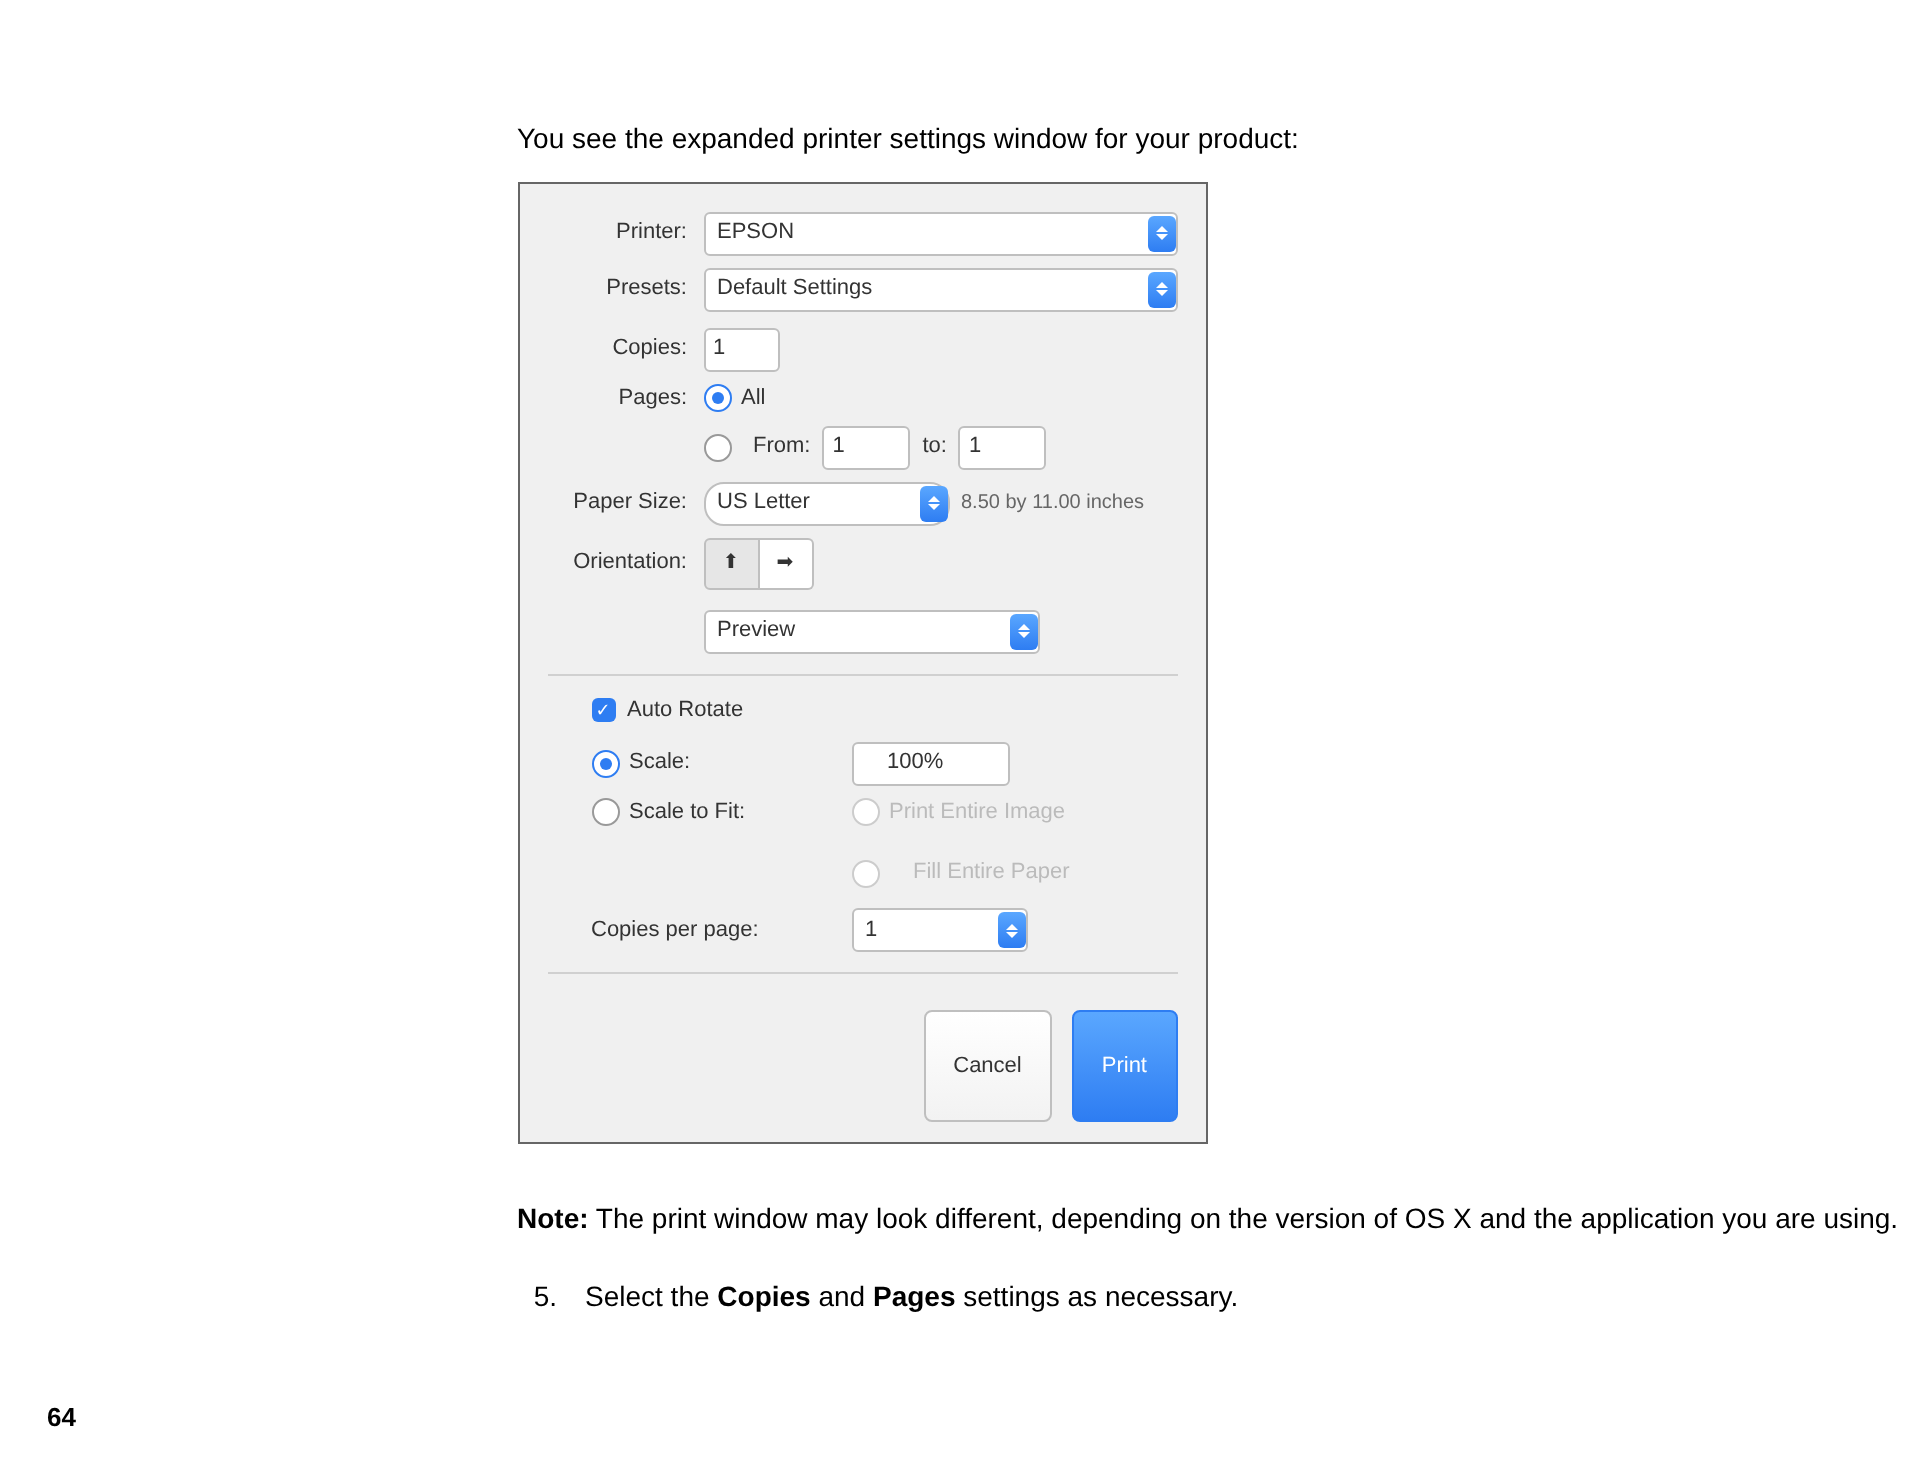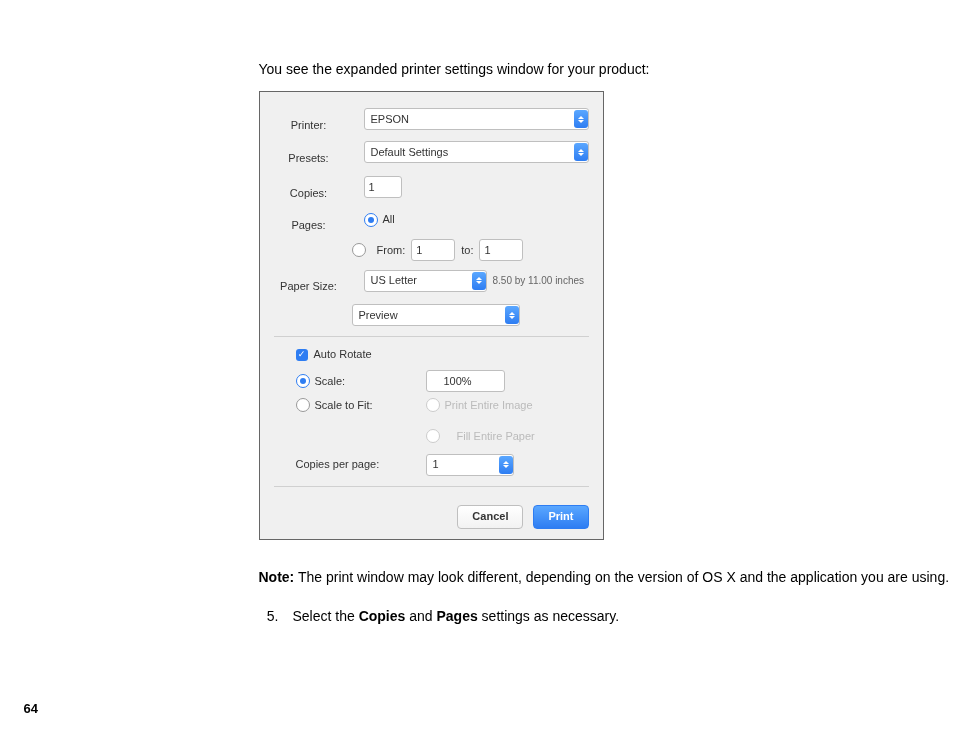--- a/index.html
+++ b/index.html
@@ -2,21 +2,21 @@
 <html><head>
 <meta charset="utf-8">
 <style>
   html,body{margin:0;padding:0;background:#fff;font-family:Arial,Helvetica,sans-serif;color:#000;}
   .page{width:907px;height:738px;position:relative;margin:0 auto;}
   .content{position:absolute;left:235px;top:60px;width:700px;font-size:14px;line-height:1.35;}
   .intro{margin-bottom:12px;}
   .dialog-wrap{border:1px solid #666;width:343px;background:#f0f0f0;margin-bottom:28px;}
   .dialog{padding:14px 14px 10px 14px;font-family:'Lucida Grande','Helvetica Neue',Arial,sans-serif;font-size:11px;color:#333;}
   .row{display:flex;align-items:center;margin-bottom:6px;}
-  .lbl{width:70px;text-align:center;padding-right:20px;color:#333;margin-top:12px;}
+  .lbl{width:70px;text-align:right;padding-right:8px;color:#333;}
   .sel{flex:1;display:flex;align-items:center;background:#fff;border:1px solid #bfbfbf;border-radius:3px;height:20px;padding:0 0 0 6px;min-width:0;}
   .sel-text{flex:1;white-space:nowrap;overflow:hidden;}
   .stepper{width:14px;height:18px;background:linear-gradient(#5aa7ff,#2e7df2);border-radius:3px;display:flex;flex-direction:column;justify-content:center;align-items:center;margin-left:auto;}
   .stepper::before,.stepper::after{content:"";border-left:3px solid transparent;border-right:3px solid transparent;}
   .stepper::before{border-bottom:3px solid #fff;margin-bottom:1px;}
   .stepper::after{border-top:3px solid #fff;}
   .inp{background:#fff;border:1px solid #bfbfbf;border-radius:3px;height:20px;padding:0 4px;display:flex;align-items:center;}
   .inp.small{width:28px;}
   .radio{width:12px;height:12px;border:1px solid #999;border-radius:50%;background:#fff;display:inline-flex;align-items:center;justify-content:center;margin-right:5px;flex:none;}
   .radio.sel-on{border-color:#2e7df2;}
@@ -32,21 +32,21 @@
   .orient-ic{font-size:10px;line-height:1;}
   .section-sel{margin:10px 0 10px 78px;width:160px;}
   .divider{border:none;border-top:1px solid #d0d0d0;margin:10px 0;}
   .chk{width:12px;height:12px;border-radius:3px;background:#2e7df2;display:inline-flex;align-items:center;justify-content:center;margin-right:6px;color:#fff;font-size:9px;flex:none;}
   .inner{margin-left:22px;}
   .inner .row2{display:flex;align-items:center;margin-bottom:6px;}
   .inner .left{width:130px;display:flex;align-items:center;}
   .inner .right{display:flex;align-items:center;}
   .disabled-text{color:#bbb;}
   .btns{display:flex;justify-content:flex-end;gap:10px;margin-top:18px;}
-  .btn{height:22px;border:1px solid #bfbfbf;border-radius:4px;background:linear-gradient(#fff,#f2f2f2);padding:0 14px;display:flex;align-items:center;font-size:11px;font-weight:bold;}
+  .btn{height:22px;border:1px solid #bfbfbf;border-radius:4px;background:linear-gradient(#fff,#f2f2f2);padding:16px 14px;display:flex;align-items:center;font-size:11px;}
   .btn.primary{background:linear-gradient(#5aa7ff,#2e7df2);border-color:#2e7df2;color:#fff;}
   .note-block{margin-bottom:20px;}
   .step{display:flex;gap:14px;margin-bottom:14px;}
   .step-num{width:20px;text-align:right;}
   .step-body{flex:1;}
   .page-num{position:absolute;bottom:22px;left:0;width:954px;font-weight:bold;font-size:13px;}
   .scale-inp{width:56px;padding-left:17px;}
   .cpp{width:80px;}
 </style>
 </head>
@@ -94,27 +94,38 @@
             <span>1</span>
           </div>
           <span>to:</span>
           <div class="inp" style="width:34px;">
             <span>1</span>
           </div>
         </div>
 
         <div class="ps-row">
           <div class="lbl">Paper Size:</div>
-          <div class="sel" style="flex:0 0 115px;">
+          <div class="sel" style="flex:0 0 115px;border-radius:10px;">
             <span class="sel-text">US Letter</span>
             <span class="stepper"></span>
           </div>
           <span class="dim-text">8.50 by 11.00 inches</span>
         </div>
 
+        <div class="row">
+          <div class="lbl">Orientation:</div>
+          <div class="orient">
+            <div class="orient-btn">
+                <span class="orient-ic">⬆︎</span>
+              </div>
+            <div class="orient-btn">
+                <span class="orient-ic">➡︎</span>
+              </div>
+          </div>
+        </div>
 
         <div class="section-sel sel">
           <span class="sel-text">Preview</span>
           <span class="stepper"></span>
         </div>
 
         <hr class="divider">
 
         <div class="inner">
           <div class="row2">

